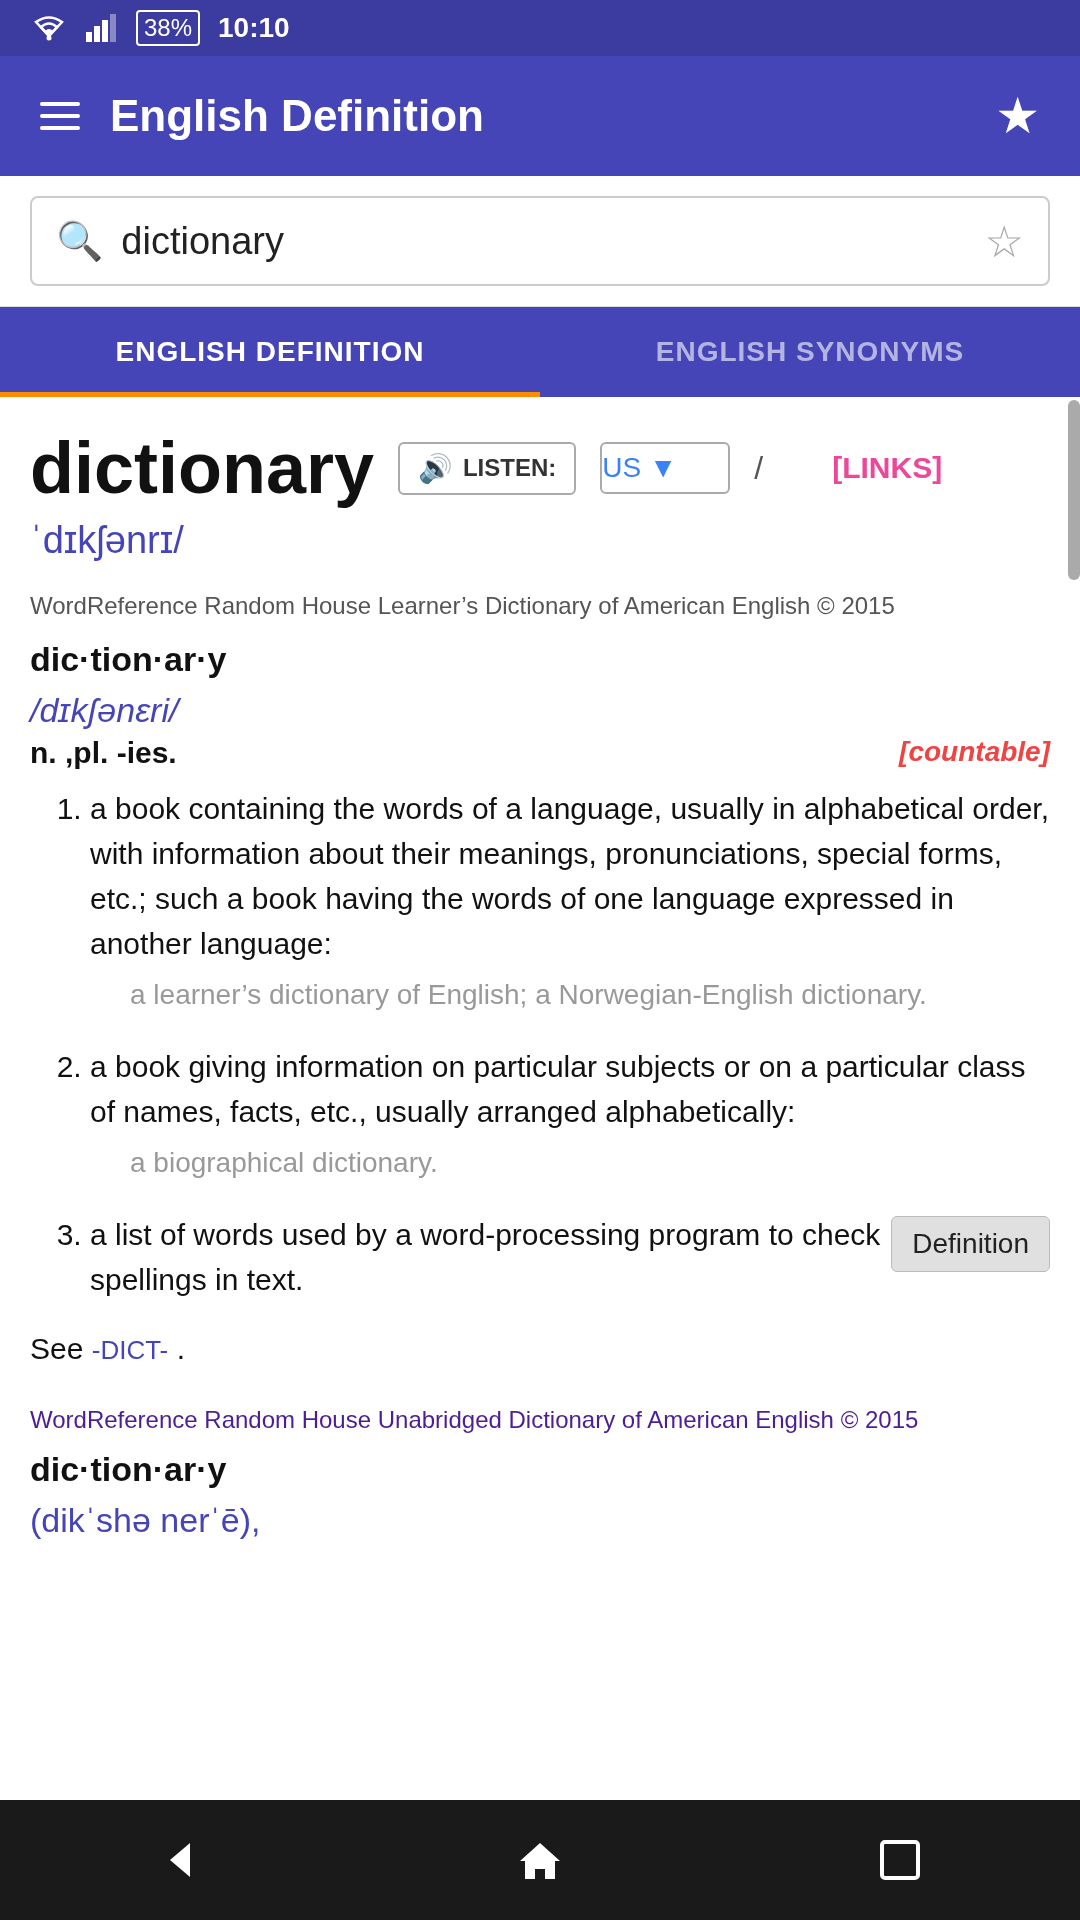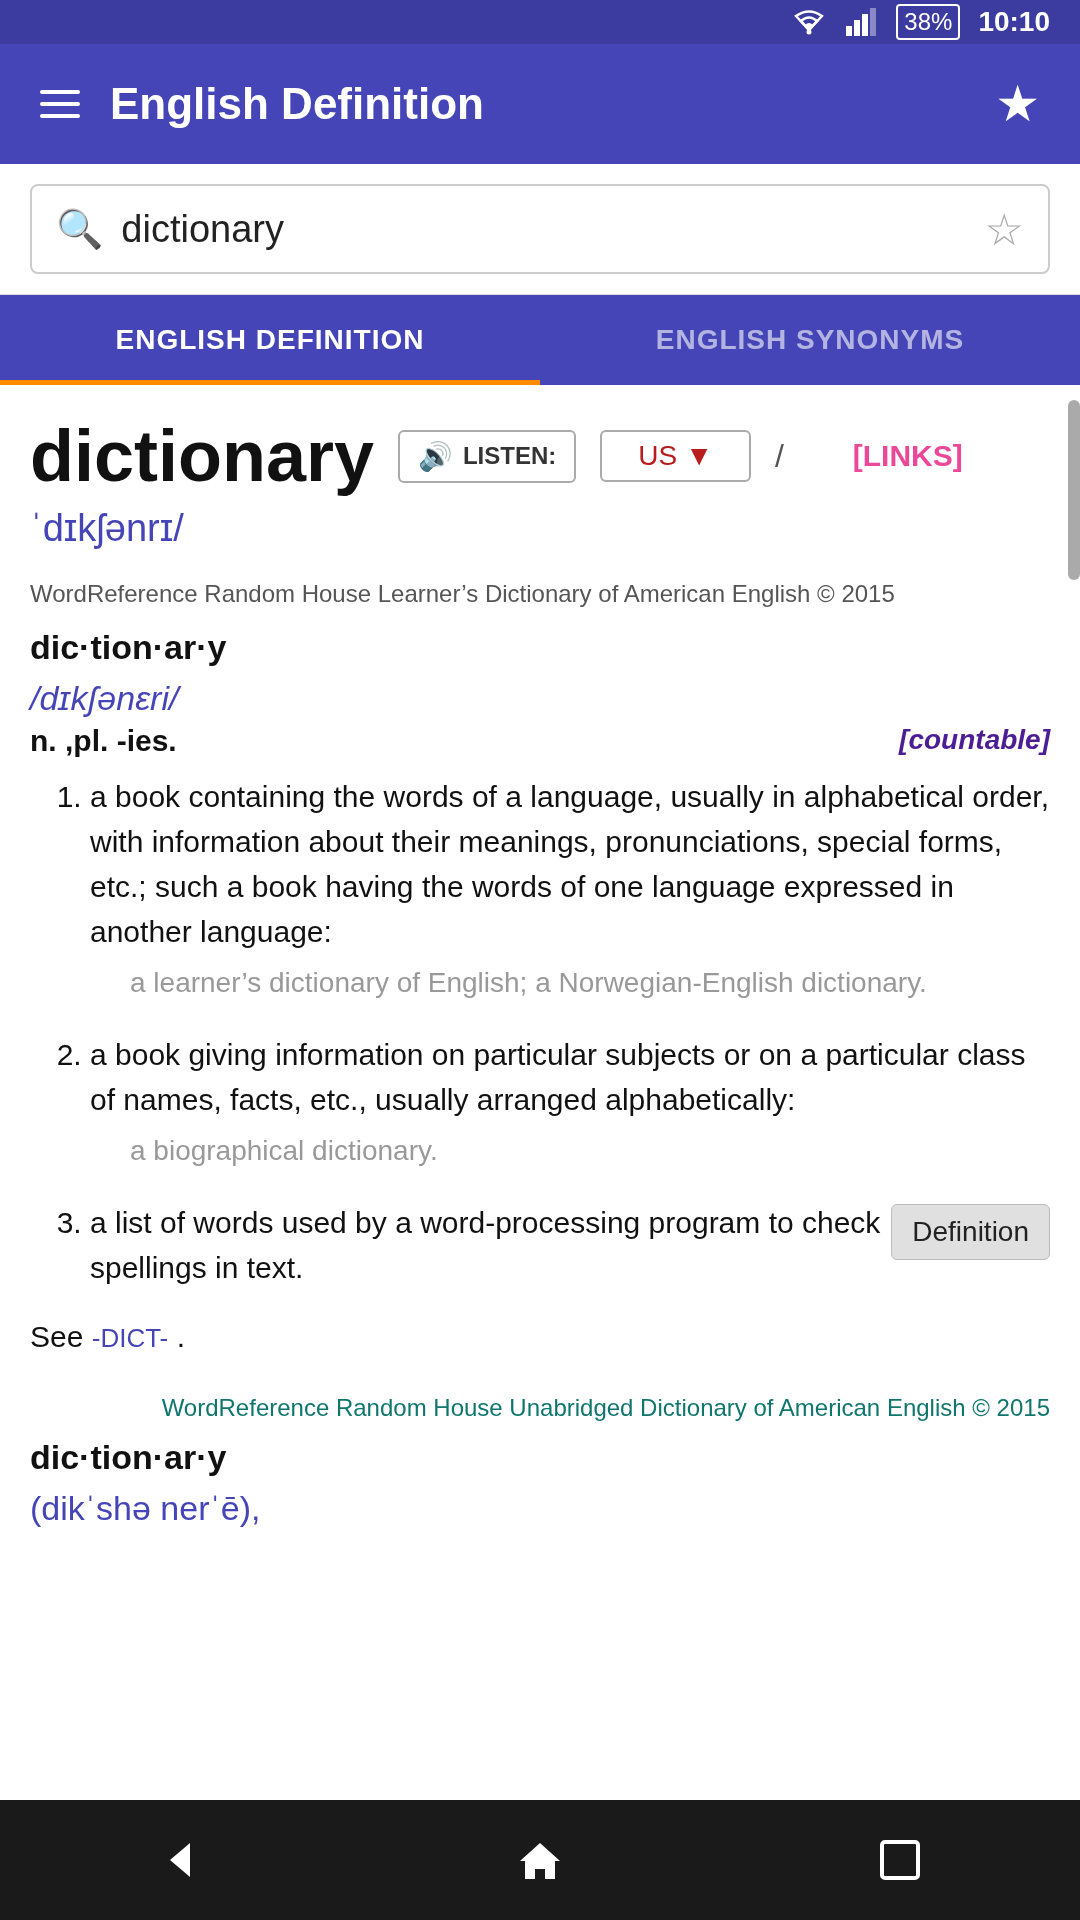--- a/index.html
+++ b/index.html
@@ -9,25 +9,25 @@
       height: 1920px;
       font-family: Arial, sans-serif;
       background: #f5f5f5;
       overflow: hidden;
       position: relative;
     }
 
     
     .status-bar {
       width: 100%;
-      height: 44px;
+      height: 56px;
       background: #3b3ba0;
       display: flex;
       align-items: center;
-      justify-content: flex-end;
+      justify-content: flex-start;
       padding: 4px 30px;
       gap: 20px;
     }
     .status-icons {
       display: flex;
       align-items: center;
       gap: 18px;
     }
     .status-text {
       color: white;
@@ -185,23 +185,23 @@
       color: #555;
     }
     .listen-label {
       font-size: 24px;
       color: #333;
       font-weight: bold;
     }
     .us-select {
       border: 2px solid #aaa;
       border-radius: 6px;
-      padding: 8px 36px;
-      font-size: 28px;
-      color: #b91c1c;
+      padding: 8px 0;
+      font-size: 28px;
+      color: #3b82f6;
       background: white;
       cursor: pointer;
       appearance: none;
       -webkit-appearance: none;
       min-width: 130px;
       display: flex;
       align-items: center;
       gap: 10px;
     }
     .divider-slash {
@@ -242,21 +242,21 @@
       font-size: 30px;
       font-weight: bold;
       color: #111;
       margin-bottom: 16px;
       display: flex;
       justify-content: space-between;
       align-items: flex-start;
     }
     .countable-label {
       font-size: 28px;
-      color: #4c1d95;
+      color: #ef4444;
       font-style: italic;
     }
 
     .definitions-list {
       list-style: decimal;
       padding-left: 60px;
     }
     .def-item {
       font-size: 30px;
       color: #111;
@@ -295,23 +295,22 @@
 
     .see-also {
       margin-top: 30px;
       font-size: 30px;
       color: #111;
       margin-bottom: 40px;
     }
 
     .source-line2 {
       font-size: 24px;
-      color: #0f766e;
+      color: #4c1d95;
       margin-bottom: 16px;
-      text-align: right;
     }
 
     .entry-word2 {
       font-size: 34px;
       font-weight: bold;
       color: #111;
     }
     .entry-phonetic2 {
       font-size: 34px;
       color: #4545b8;

